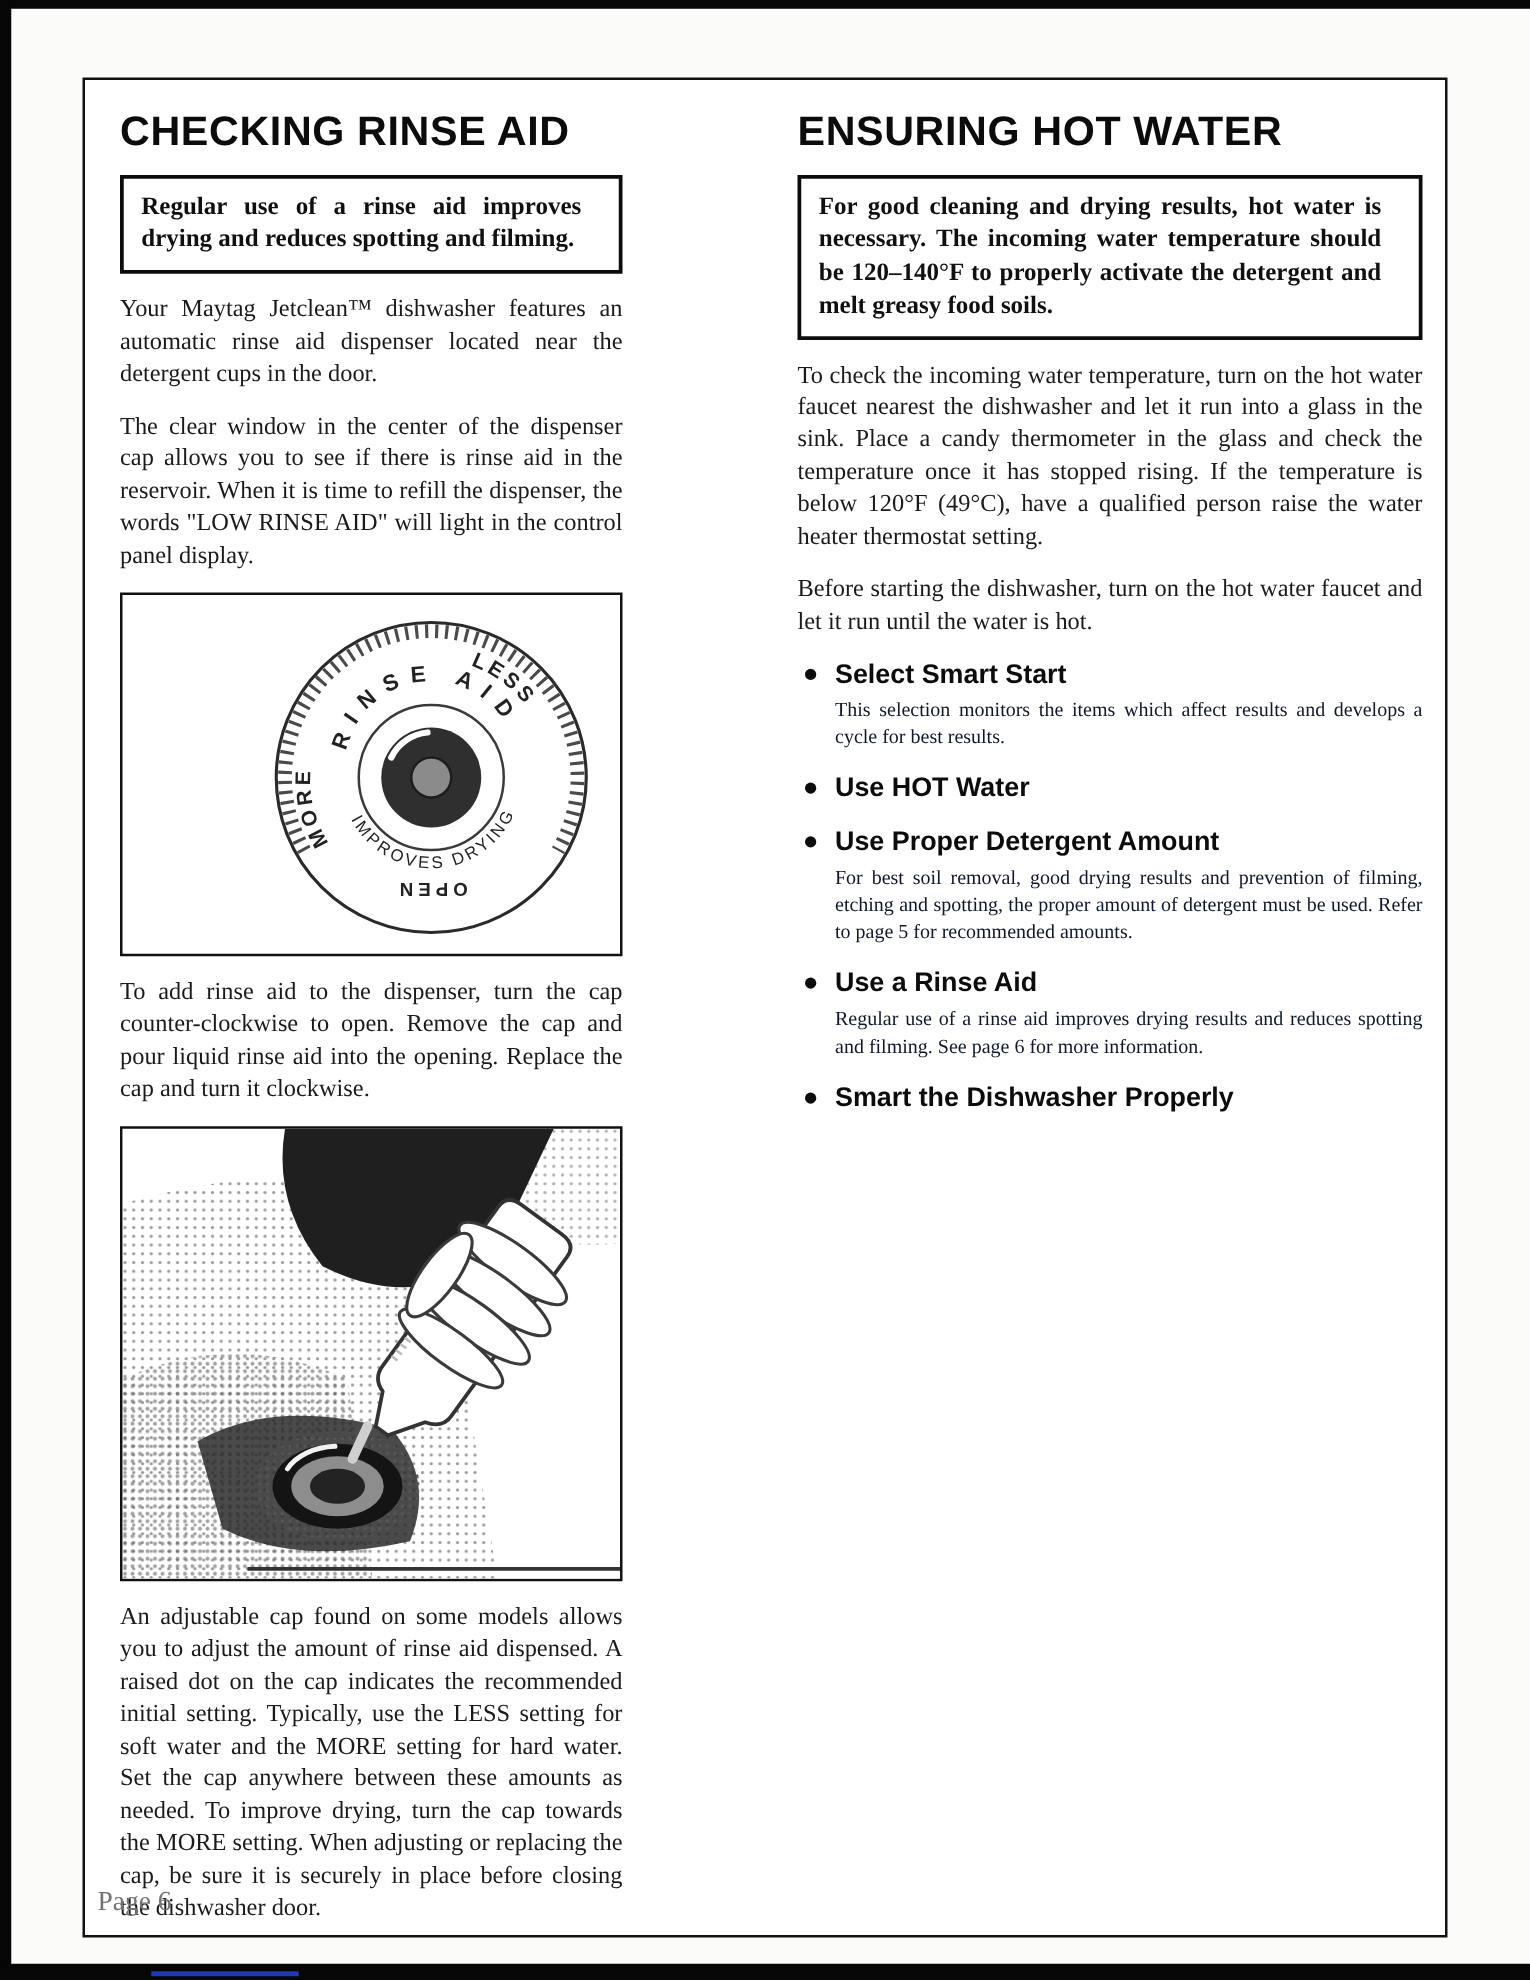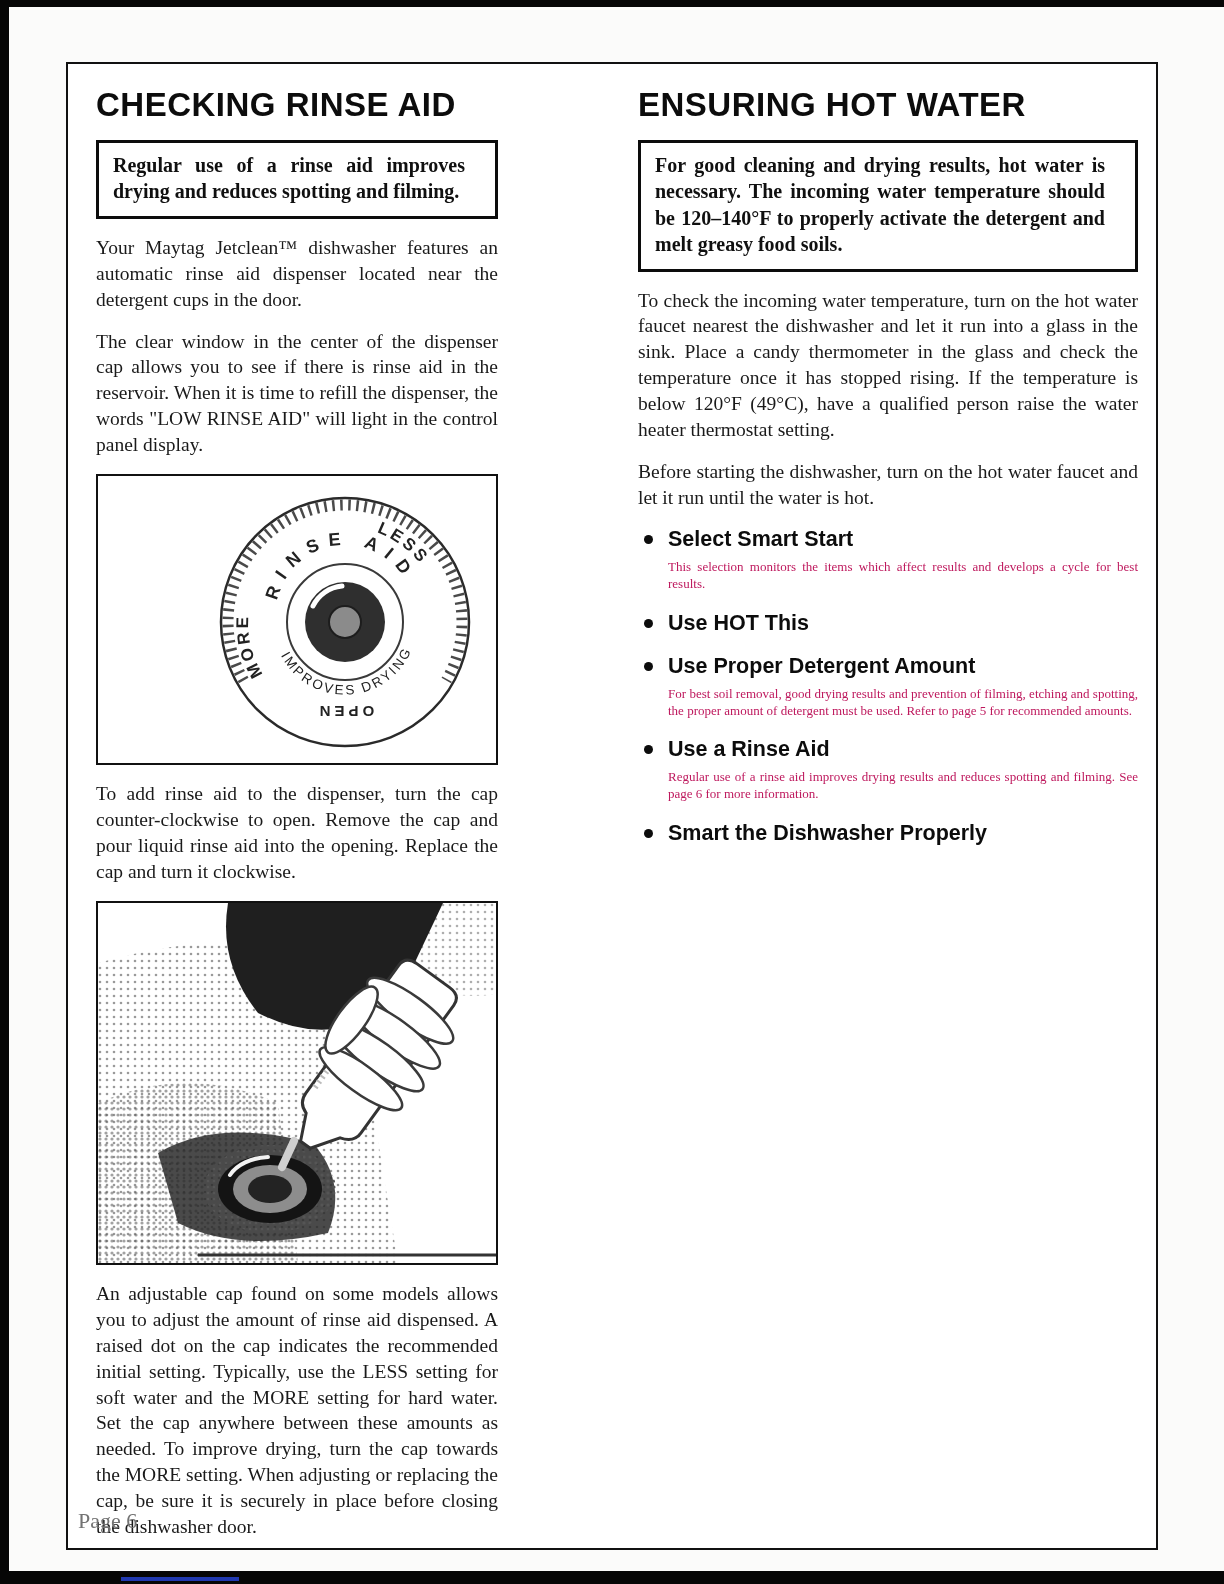--- a/index.html
+++ b/index.html
@@ -40,21 +40,21 @@
   .figure svg{display:block;}
 
   .tip{position:relative;padding-left:30px;margin:0 0 18px 0;}
   .tip .bullet-dot{
     position:absolute;left:6px;top:8px;width:9px;height:9px;border-radius:50%;background:#0c0c0c;
   }
   .tip-title{
     font-family:"Liberation Sans", sans-serif;font-weight:bold;font-size:21.5px;color:#0c0c0c;
   }
   .tip-body{
-    font-size:13px;line-height:1.33;text-align:justify;margin:6px 0 0 0;color:#be185d;
+    font-size:16px;line-height:1.33;text-align:justify;margin:6px 0 0 0;color:#0f172a;
   }
 
   .page-footer{
     position:absolute;left:10px;bottom:14px;
     font-family:Liberation Serif, serif;font-size:22px;color:#737373;
   }
 
   .cap-label{font-family:"Liberation Sans", sans-serif;fill:#222;}
 </style>
 </head>
@@ -173,21 +173,21 @@
 
 
     <div class="tip">
       <span class="bullet-dot"></span>
       <span class="tip-title">Select Smart Start</span>
       <p class="tip-body">This selection monitors the items which affect results and develops a cycle for best results.</p>
     </div>
 
     <div class="tip">
       <span class="bullet-dot"></span>
-      <span class="tip-title">Use HOT This</span>
+      <span class="tip-title">Use HOT Water</span>
     </div>
 
     <div class="tip">
       <span class="bullet-dot"></span>
       <span class="tip-title">Use Proper Detergent Amount</span>
       <p class="tip-body">For best soil removal, good drying results and prevention of filming, etching and spotting, the proper amount of detergent must be used. Refer to page 5 for recommended amounts.</p>
     </div>
 
     <div class="tip">
       <span class="bullet-dot"></span>

